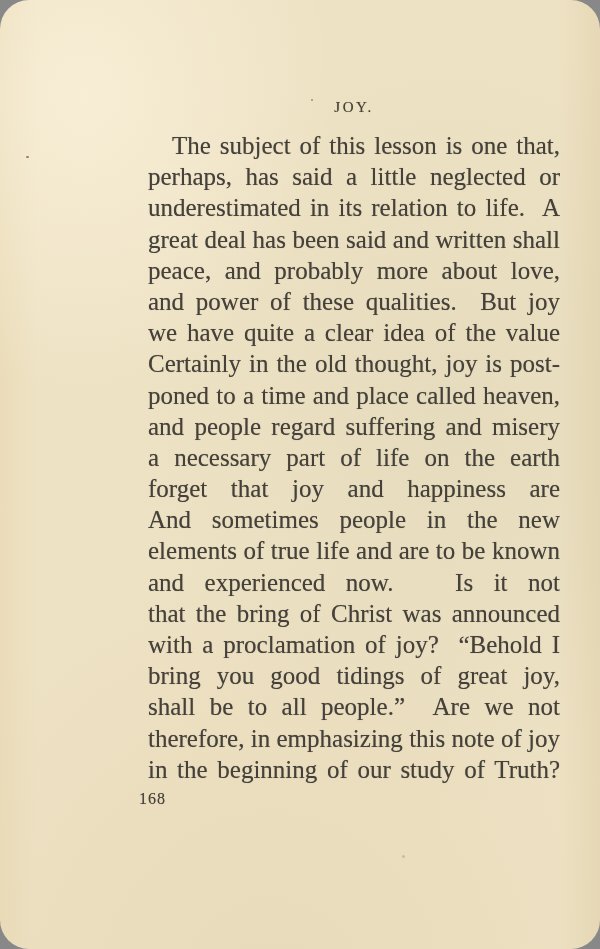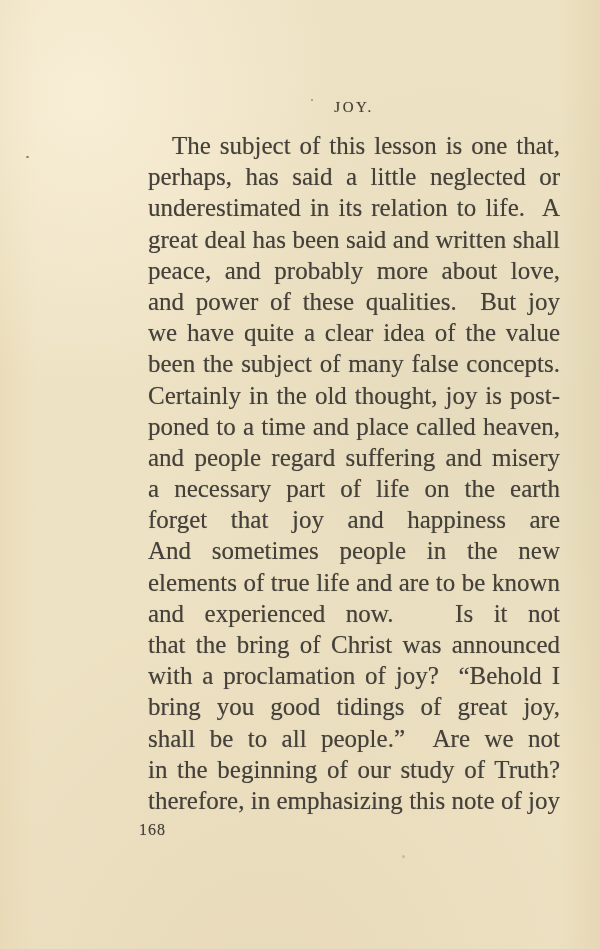--- a/index.html
+++ b/index.html
@@ -13,20 +13,21 @@
     height: 949px;
     overflow: hidden;
     background-color: #eee2c4;
     background-image:
       radial-gradient(90% 70% at 75% 45%, rgba(168,175,138,0.12), rgba(168,175,138,0) 60%),
       radial-gradient(60% 45% at 14% 10%, rgba(255,248,228,0.55), rgba(255,248,228,0) 70%),
       radial-gradient(120% 90% at 45% 108%, rgba(208,188,148,0.22), rgba(208,188,148,0) 55%),
       linear-gradient(90deg, rgba(230,213,173,0.45) 0%, rgba(230,213,173,0) 6%, rgba(230,213,173,0) 93%, rgba(219,202,162,0.40) 100%);
     font-family: "Liberation Serif", "DejaVu Serif", serif;
     color: #45413a;
+    border-radius: 29px;
   }
   .content {
     position: absolute;
     left: 148px;
     top: 97px;
     width: 412px;
   }
   .page-header {
     text-align: center;
     font-size: 15px;
@@ -82,32 +83,31 @@
     <h1 class="page-header">JOY.</h1>
 
     <div class="body-text">
         <div class="line">The subject of this lesson is one that,</div>
         <div class="line">perhaps, has said a little neglected or</div>
         <div class="line">underestimated in its relation to life.&nbsp; A</div>
         <div class="line">great deal has been said and written shall</div>
         <div class="line">peace, and probably more about love, until</div>
         <div class="line">and power of these qualities.&nbsp; But joy has</div>
         <div class="line">we have quite a clear idea of the value</div>
-        <div class="line">been the subject of many false concepts.</div>
         <div class="line">Certainly in the old thought, joy is post-</div>
         <div class="line">poned to a time and place called heaven,</div>
         <div class="line">and people regard suffering and misery as</div>
         <div class="line">a necessary part of life on the earth plane.</div>
         <div class="line">forget that joy and happiness are inherent</div>
         <div class="line">And sometimes people in the new thought</div>
         <div class="line">elements of true life and are to be known</div>
         <div class="line">and experienced now.&nbsp;&nbsp; Is it not significant</div>
         <div class="line">that the bring of Christ was announced</div>
         <div class="line">with a proclamation of joy?&nbsp; “Behold I</div>
         <div class="line">bring you good tidings of great joy, which</div>
         <div class="line">shall be to all people.”&nbsp; Are we not justified,</div>
+        <div class="line">therefore, in emphasizing this note of joy</div>
         <div class="line">in the beginning of our study of Truth?</div>
-        <div class="line">therefore, in emphasizing this note of joy</div>
       </div>
 
     <div class="page-number">168</div>
   </div>
 </div>
 
 </body></html>

